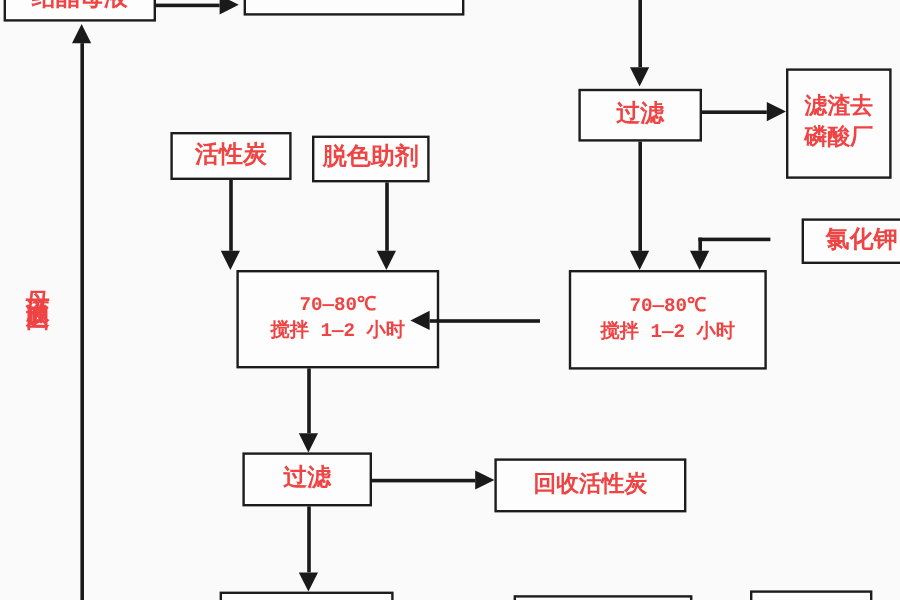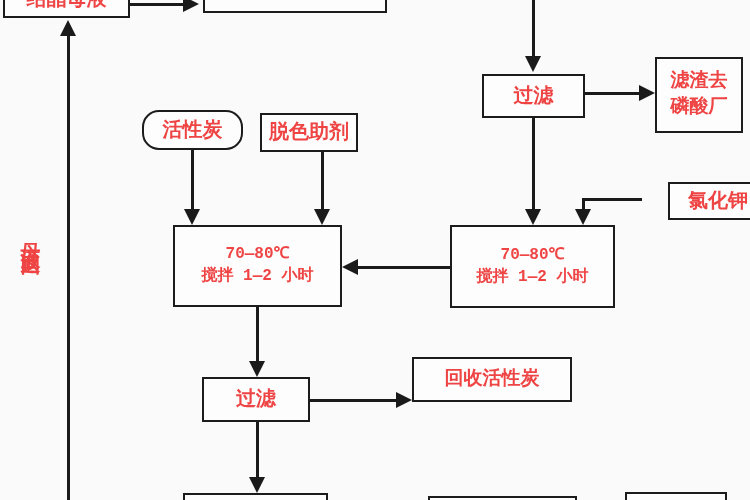--- a/index.html
+++ b/index.html
@@ -19,21 +19,21 @@
     display: flex;
     flex-direction: column;
     align-items: center;
     justify-content: center;
     text-align: center;
     font-weight: bold;
     box-sizing: border-box;
     font-size: 20px;
     line-height: 1.35;
   }
-  .box.small { font-size: 16px; }
+  .box.small { font-size: 16px; margin-left: 24px; }
   .hline, .vline { position: absolute; background: #1a1a1a; }
   .ah { position: absolute; width: 0; height: 0; }
   .ah-down  { border-left: 8px solid transparent; border-right: 8px solid transparent; border-top: 16px solid #1a1a1a; }
   .ah-up    { border-left: 8px solid transparent; border-right: 8px solid transparent; border-bottom: 16px solid #1a1a1a; }
   .ah-right { border-top: 8px solid transparent; border-bottom: 8px solid transparent; border-left: 16px solid #1a1a1a; }
   .ah-left  { border-top: 8px solid transparent; border-bottom: 8px solid transparent; border-right: 16px solid #1a1a1a; }
   .vtext {
     position: absolute;
     writing-mode: vertical-rl;
     text-orientation: upright;
@@ -51,25 +51,25 @@
   <div class="box align-bottom" style="left:3px; top:-30px; width:127px; height:48px;">
     <span>结晶母液</span>
   </div>
 
   <div class="box" style="left:203px; top:-42px; width:184px; height:55px;"></div>
 
   <div class="box" style="left:482px; top:74px; width:103px; height:44px;">
     <span>过滤</span>
   </div>
 
-  <div class="box" style="left:655px; top:57px; width:88px; height:76px; font-size:19px; padding:0 8px;">
+  <div class="box" style="left:655px; top:57px; width:88px; height:92px; font-size:19px; padding:0 8px;">
     <span>滤渣去磷酸厂</span>
   </div>
 
-  <div class="box" style="left:142px; top:110px; width:101px; height:40px;border-radius:17px;">
+  <div class="box" style="left:142px; top:110px; width:101px; height:40px;">
     <span>活性炭</span>
   </div>
 
   <div class="box" style="left:260px; top:113px; width:98px; height:39px;">
     <span>脱色助剂</span>
   </div>
 
   <div class="box small" style="left:173px; top:225px; width:169px; height:82px;">
     <span>70—80℃</span>
     <span>搅拌 1—2 小时</span>
@@ -81,21 +81,21 @@
   </div>
 
   <div class="box" style="left:668px; top:182px; width:100px; height:38px;">
     <span>氯化钾</span>
   </div>
 
   <div class="box" style="left:202px; top:377px; width:108px; height:45px;">
     <span>过滤</span>
   </div>
 
-  <div class="box" style="left:412px; top:357px; width:160px; height:45px; font-size:19px;">
+  <div class="box" style="left:412px; top:382px; width:160px; height:45px; font-size:19px;">
     <span>回收活性炭</span>
   </div>
 
   <div class="box" style="left:183px; top:493px; width:145px; height:30px;"></div>
   <div class="box" style="left:428px; top:496px; width:149px; height:30px;"></div>
   <div class="box" style="left:625px; top:492px; width:102px; height:30px;"></div>
 
   <div class="vline" style="left:67px; top:36px; width:3px; height:464px;"></div>
   <div class="ah ah-up" style="left:60px; top:20px;"></div>
   <div class="vtext" style="left:16px; top:226px;">母液返回</div>

